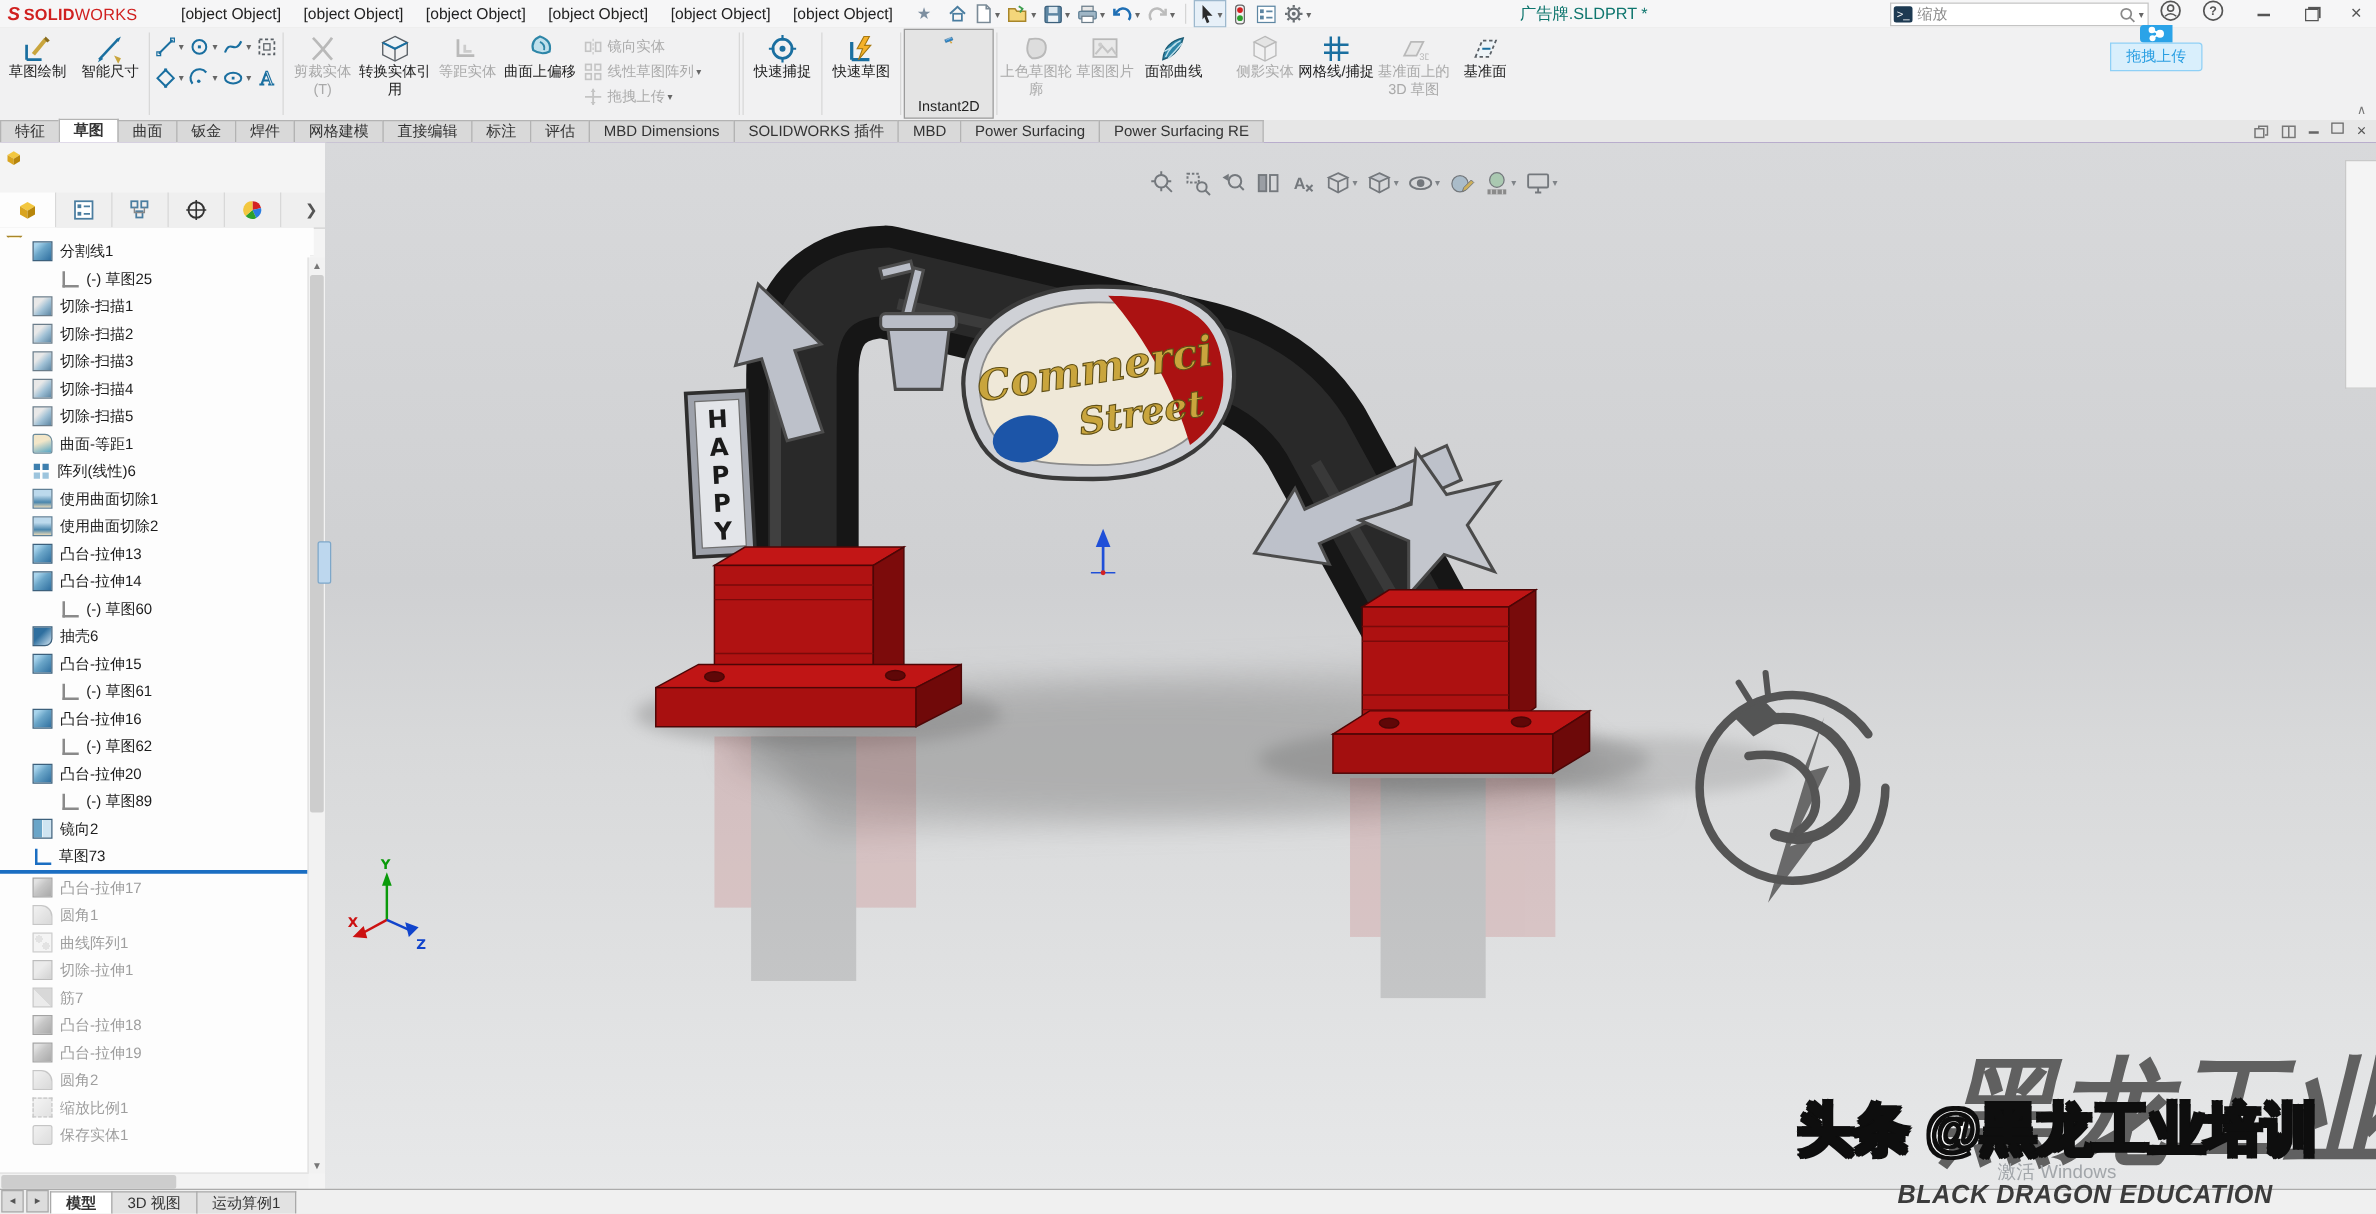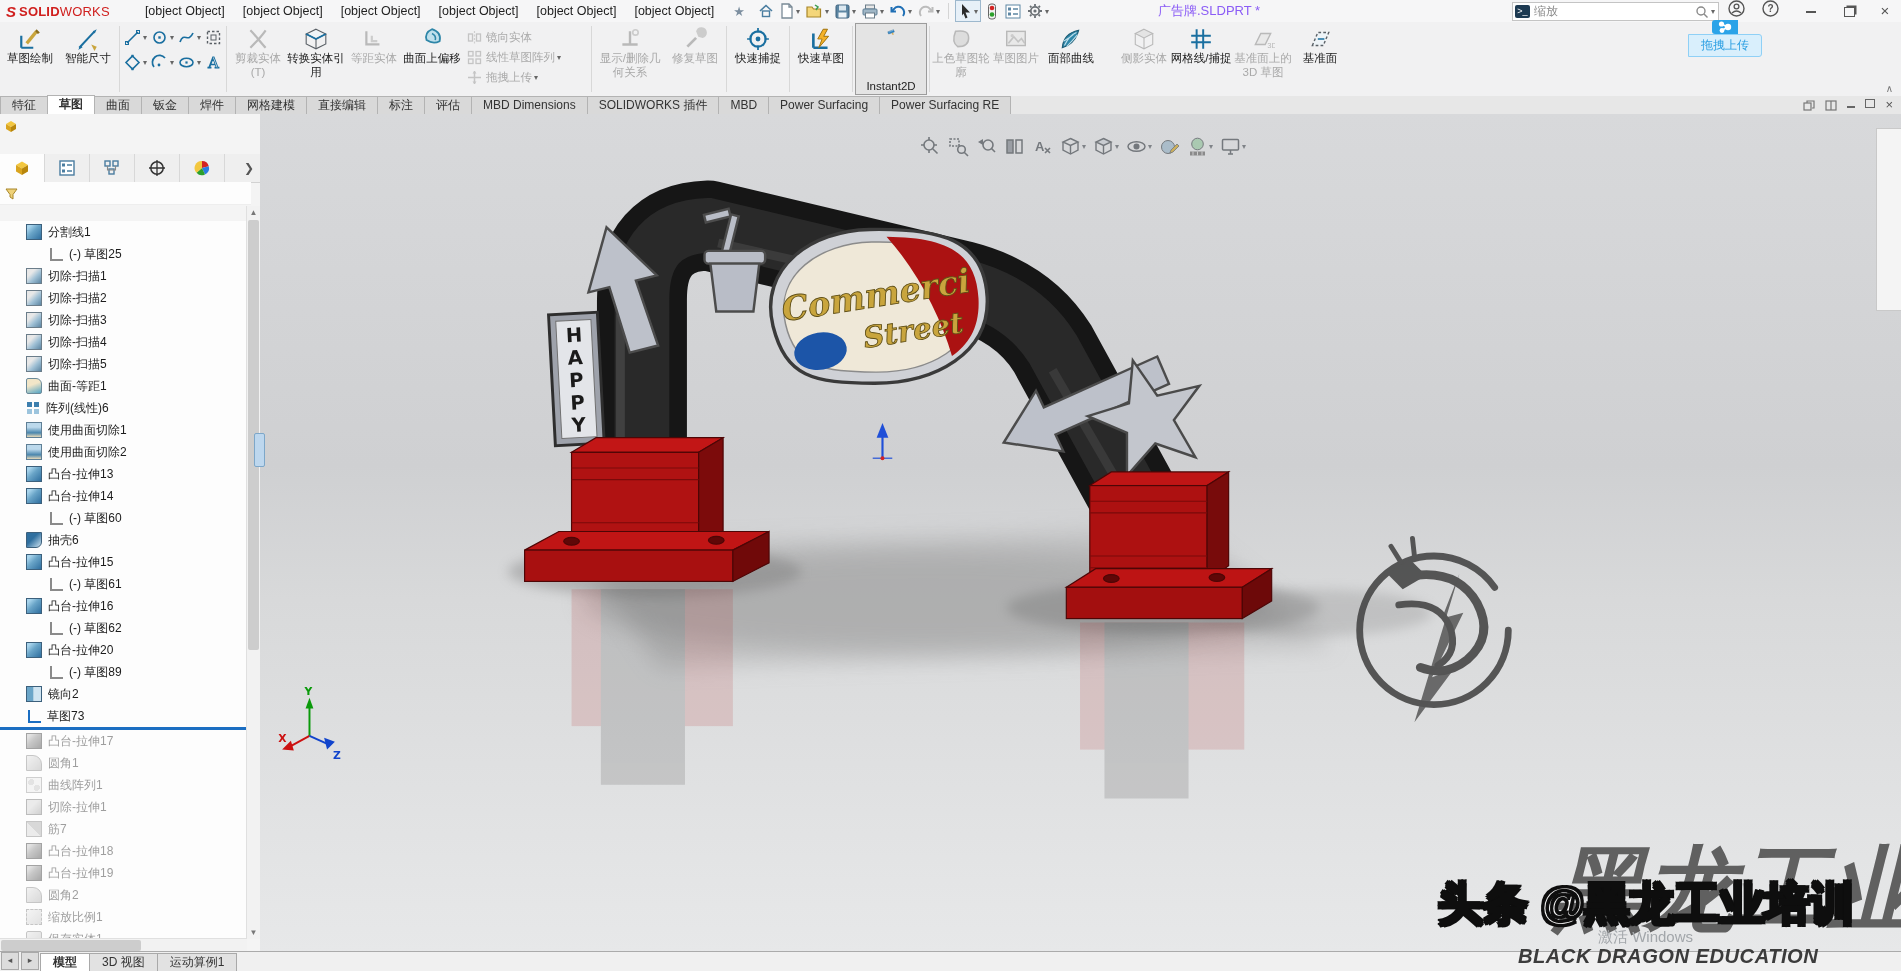--- a/index.html
+++ b/index.html
@@ -12,21 +12,21 @@
   .logo{display:flex;align-items:center;margin-left:6px;margin-right:26px;}
   .logo .s-mark{color:#d0201f;font-weight:bold;font-style:italic;font-size:15px;margin-right:3px;}
   .logo .solid{color:#d0201f;font-weight:bold;font-size:13px;letter-spacing:.2px;}
   .logo .works{color:#d0201f;font-size:13px;letter-spacing:.2px;}
   .menu-item{padding:0 9px;line-height:22px;cursor:default;}
   .pin-icon{margin:0 10px;color:#7d8fa0;font-size:13px;}
   .qa-sep{width:1px;height:16px;background:#d5d5d5;margin:0 5px;}
   .qbtn{display:inline-flex;align-items:center;height:20px;padding:0 2px;margin:0 1px;}
   .qbtn.pressed{border:1px solid #9db8cd;background:#e7f0f8;}
   .caret{font-size:8px;color:#666;margin-left:2px;}
-  .doc-title{position:absolute;left:1158px;top:0;line-height:22px;font-size:13px;color:#8b5cf6;}
+  .doc-title{position:absolute;left:1216px;top:0;line-height:22px;font-size:13px;color:#0f766e;}
   .search-box{position:absolute;left:1512px;top:2px;width:205px;height:17px;border:1px solid #c4c4c4;background:#fff;display:flex;align-items:center;font-size:12px;color:#8a8a8a;}
   .console-ic{width:15px;height:13px;background:#1d3a52;color:#fff;font-size:9px;line-height:13px;text-align:center;margin:0 4px 0 2px;border-radius:2px;}
   .search-box .mag{margin-left:auto;}
   .tb-right-btn{position:absolute;top:0;width:26px;height:22px;text-align:center;line-height:22px;color:#555;}
   .win-min-bar{display:inline-block;width:10px;height:2px;background:#555;vertical-align:middle;}
   .win-restore{display:inline-block;width:9px;height:8px;border:1.5px solid #555;box-shadow:2px -2px 0 -0.5px #555;vertical-align:middle;}
   
   #upload-badge{position:absolute;left:1688px;top:20px;height:23px;display:flex;align-items:center;z-index:60;flex-direction:column;}
   #upload-badge .pan-ic{width:26px;height:23px;background:#2ba3e8;border-radius:3px 0 0 3px;display:flex;align-items:center;justify-content:center;}
   #upload-badge .pan-label{height:21px;border:1px solid #8fd0f6;background:#d9effc;color:#2b9fe2;font-size:12px;line-height:21px;padding:0 12px;border-radius:0 3px 3px 0;}
@@ -56,21 +56,21 @@
   #docwin-controls .dwb{font-size:10px;line-height:16px;}
 
   
   #panel{position:absolute;left:0;top:114px;width:260px;height:838px;background:#f4f4f4;border-right:1px solid #b7b7b7;}
   #panel-corner{position:absolute;left:3px;top:4px;}
   #panel-tabs{position:absolute;left:0;top:40px;width:260px;height:28px;display:flex;background:#efefef;border-bottom:1px solid #d2d2d2;}
   .ptab{width:44px;height:28px;display:flex;align-items:center;justify-content:center;border-right:1px solid #d8d8d8;}
   .ptab.active{background:#fdfdfd;}
   #panel-chevron{margin-left:auto;width:22px;text-align:center;line-height:28px;color:#555;font-size:12px;}
   #filter-row{position:absolute;left:0;top:68px;width:247px;height:22px;background:#fdfdfd;display:flex;align-items:center;padding-left:4px;border-bottom:1px solid #eee;}
-  #tree{position:absolute;left:0;top:107px;width:248px;bottom:13px;background:#fdfdfd;overflow:hidden;}
+  #tree{position:absolute;left:0;top:76px;width:248px;bottom:13px;background:#fdfdfd;overflow:hidden;}
   .trow{height:22px;display:flex;align-items:center;padding-left:26px;font-size:12px;color:#1c1c1c;white-space:nowrap;}
   .trow.ind-1{padding-left:48px;}
   .trow.disabled{color:#9e9e9e;}
   .trow.rollback{border-bottom:3px solid #1b6ec2;}
   .ticon{width:14px;height:14px;margin-right:6px;flex:none;position:relative;}
   .ic-splitline,.ic-boss{background:linear-gradient(135deg,#a8d4ec 15%,#6aa5c8 45%,#2f6f9f);border:1px solid #3c607c;}
   .ic-cutsweep{background:linear-gradient(135deg,#e8e8e8 30%,#9fc0d5 60%,#5d86a3);border:1px solid #6b7d8a;}
   .ic-cutextrude{background:linear-gradient(135deg,#ddd 40%,#8fb4cc);border:1px solid #7b8a96;}
   .ic-surfoffset{background:linear-gradient(160deg,#f2e6c8 40%,#53a4c4);border:1px solid #6b8a99;border-radius:2px 6px 2px 2px;}
   .ic-surfcut{background:linear-gradient(180deg,#bcd9ec 30%,#4a86ad 70%,#e7d9b8);border:1px solid #5f7f95;}
@@ -409,36 +409,20 @@
         <svg viewBox="0 0 15 15">
             <path d="M7.5,1 v13 M1,7.5 h13" stroke="#c4c4c4" stroke-width="1.5"></path>
             <path d="M7.5,1 l-2,2.5 h4 z M7.5,14 l-2,-2.5 h4 z" fill="#c4c4c4"></path>
           </svg>
         <span>拖拽上传</span>
           <span class="caret">▾</span>
       </div>
     </div>
     <div class="rsep"></div>
 
-    <div class="rgroup">
-      <div class="big disabled" style="width:72px;">
-        <svg class="bi" viewBox="0 0 22 22">
-            <path d="M11,4 v12 M4,16 h14" stroke="#b9b9b9" stroke-width="2.2"></path>
-            <circle cx="16" cy="5" r="2.5" fill="none" stroke="#cccccc" stroke-width="1.5"></circle>
-          </svg>
-        <span>显示/删除几何关系</span>
-      </div>
-      <div class="big disabled">
-        <svg class="bi" viewBox="0 0 22 22">
-            <path d="M4,18 L12,10" stroke="#b9b9b9" stroke-width="2.5"></path>
-            <path d="M12,4 a5,5 0 1 1 6,6 l-4,-1 z" fill="#cccccc"></path>
-          </svg>
-        <span>修复草图</span>
-      </div>
-    </div>
     <div class="rsep"></div>
 
     <div class="rgroup">
       <div class="big">
         <svg class="bi" viewBox="0 0 22 22">
             <circle cx="11" cy="11" r="7" fill="none" stroke="#1a6fa0" stroke-width="2"></circle>
             <circle cx="11" cy="11" r="2.2" fill="#1a6fa0"></circle>
             <path d="M11,1 v4 M11,17 v4 M1,11 h4 M17,11 h4" stroke="#1a6fa0" stroke-width="1.6"></path>
           </svg>
         <span>快速捕捉</span>

